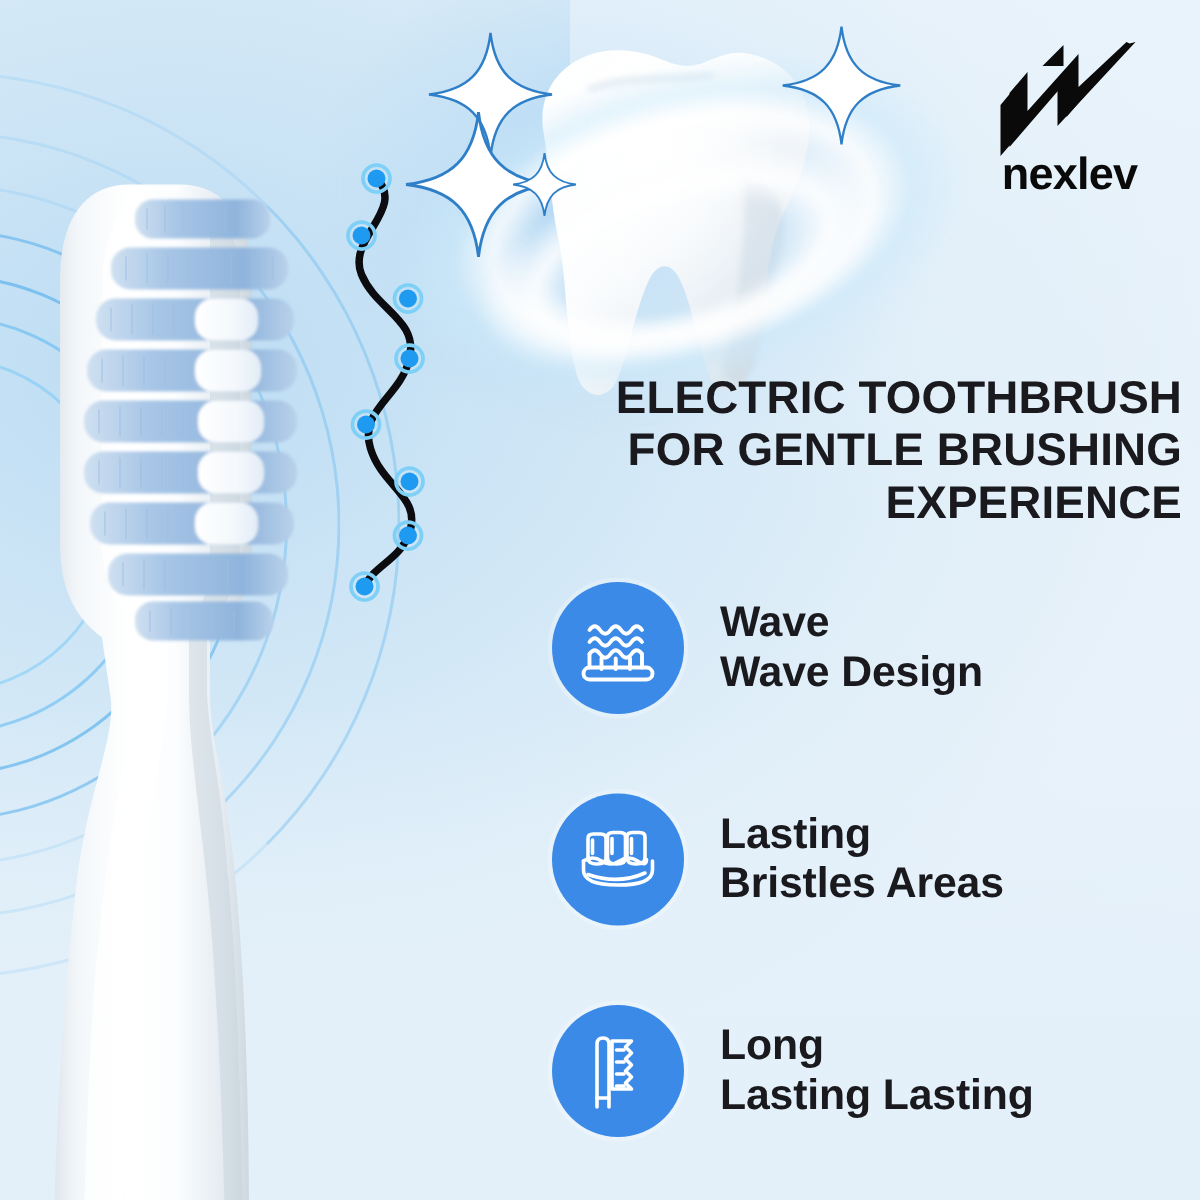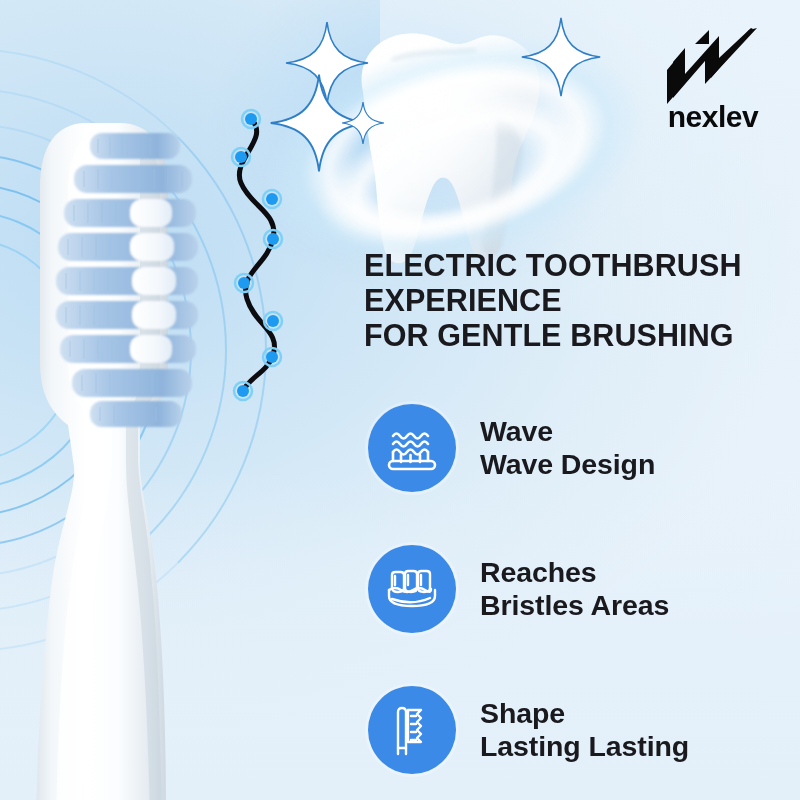--- a/index.html
+++ b/index.html
@@ -121,26 +121,26 @@
     position: absolute;
     left: 364px; top: 248px;
     width: 424px;
     font-size: 30.5px;
     font-weight: 700;
     line-height: 1.155;
     letter-spacing: 0.1px;
     color: #19191e;
     text-transform: uppercase;
   }
-  .headline div { white-space: nowrap; }
+  .headline div { white-space: nowrap; text-align: right; }
 
   
   .features {
     position: absolute;
-    left: 368px; top: 398px;
+    left: 368px; top: 382px;
     width: 420px;
   }
   .feature {
     display: flex;
     align-items: center;
     height: 100px;
     margin-bottom: 41px;
   }
   .feature:last-child { margin-bottom: 0; }
   .feat-icon {
@@ -359,22 +359,22 @@
     <svg class="logo-mark" width="96" height="78" viewBox="0 0 96 78">
       <path d="M84 2 L48 44 L48 22 L12 64 L12 30 L2 42 L2 76 L40 32 L40 56 L92 0 Z
                M30 16 L44 2 L44 16 Z" fill="#0a0a0a"></path>
       <path d="M88 1 L46 50 L46 26 L8 70 L8 34 L20 20 L20 46 L54 8 L54 30 L86 0 Z" fill="#0a0a0a"></path>
     </svg>
     <span class="logo-word">nexlev</span>
   </div>
 
   <div class="headline">
     <div>ELECTRIC TOOTHBRUSH</div>
+    <div>FOR GENTLE BRUSHING</div>
     <div>EXPERIENCE</div>
-    <div>FOR GENTLE BRUSHING</div>
   </div>
 
   <div class="features">
 
     <div class="feature">
       <div class="feat-icon">
         <svg width="56" height="50" viewBox="0 0 56 50">
           <g fill="none" stroke="#ffffff" stroke-width="2.6" stroke-linecap="round" stroke-linejoin="round">
             <path d="M9 13 q3.5 -5 7 0 t7 0 t7 0 t7 0 t7 0"></path>
             <path d="M9 21 q3.5 -5 7 0 t7 0 t7 0 t7 0 t7 0"></path>
@@ -399,36 +399,36 @@
             <path d="M21 10 q0 -3 3.5 -3 h5 q3.5 0 3.5 3 v14 q0 4 -6 4 q-6 0 -6 -4 Z"></path>
             <path d="M34 10 q0 -3 3.5 -3 h5 q3.5 0 3.5 3 v14 q0 4 -6 4 q-6 0 -6 -4 Z"></path>
             <path d="M11 12 l0 9 M24 11 l0 10 M37 11 l0 10"></path>
             <path d="M5 26 q6 -4 12 0 t12 0 t12 0 t6 -1"></path>
             <path d="M5 26 l0 6 q0 10 23 10 q23 0 23 -10 l0 -6"></path>
             <path d="M8 35 q20 7 38 -1"></path>
           </g>
         </svg>
       </div>
       <div class="feat-text">
-        <span>Reaches</span>
+        <span>Lasting</span>
         <span>Bristles Areas</span>
       </div>
     </div>
 
     <div class="feature">
       <div class="feat-icon">
         <svg width="50" height="56" viewBox="0 0 50 56">
           <g fill="none" stroke="#ffffff" stroke-width="2.4" stroke-linecap="round" stroke-linejoin="round">
             <path d="M11 10 q0 -4 4 -4 q4 0 4 4 v36 h-8 Z"></path>
             <path d="M11 46 l0 6 M19 46 l0 6"></path>
             <path d="M21 8 h13 l-4 4 l4 4 l-4 4 l4 4 l-4 4 l4 4 l-4 4 l4 4 h-13 Z"></path>
             <path d="M24 14 h5 M24 22 h5 M24 30 h5 M24 38 h5"></path>
           </g>
         </svg>
       </div>
       <div class="feat-text">
-        <span>Shape</span>
+        <span>Long</span>
         <span>Lasting Lasting</span>
       </div>
     </div>
 
   </div>
 </div>
 
 </body></html>

